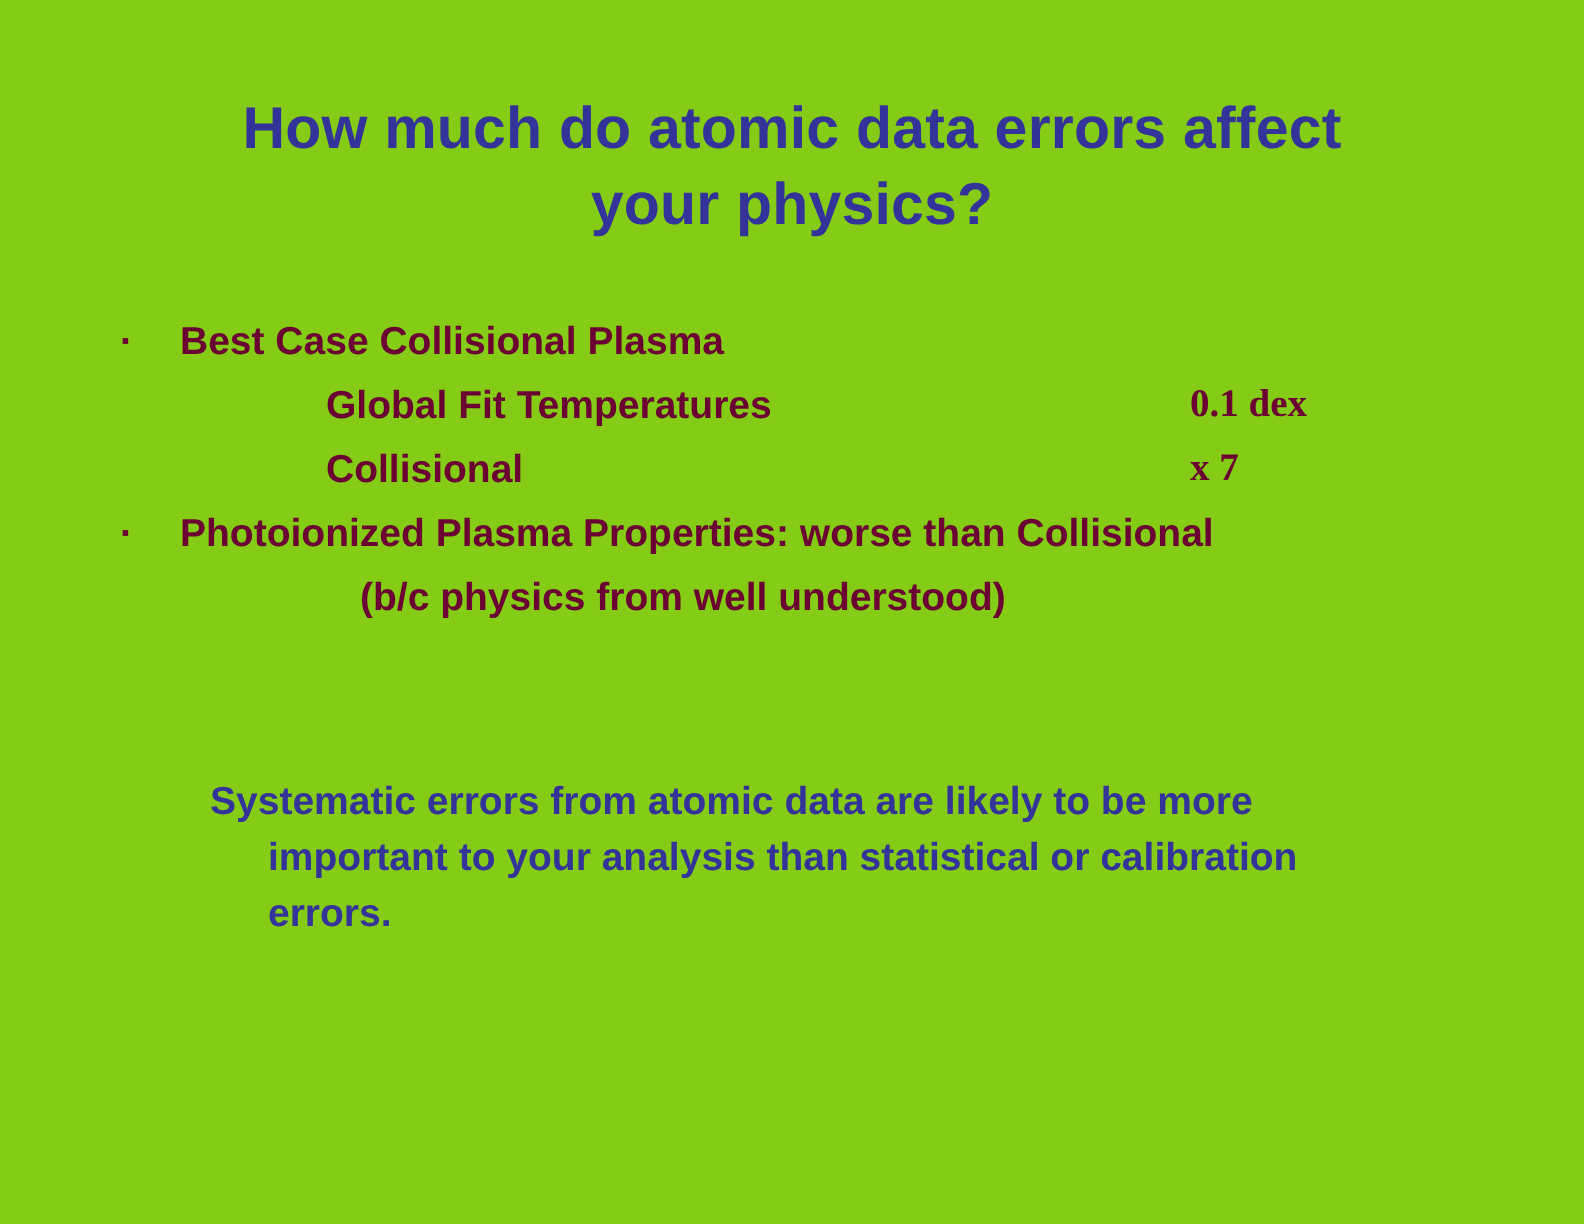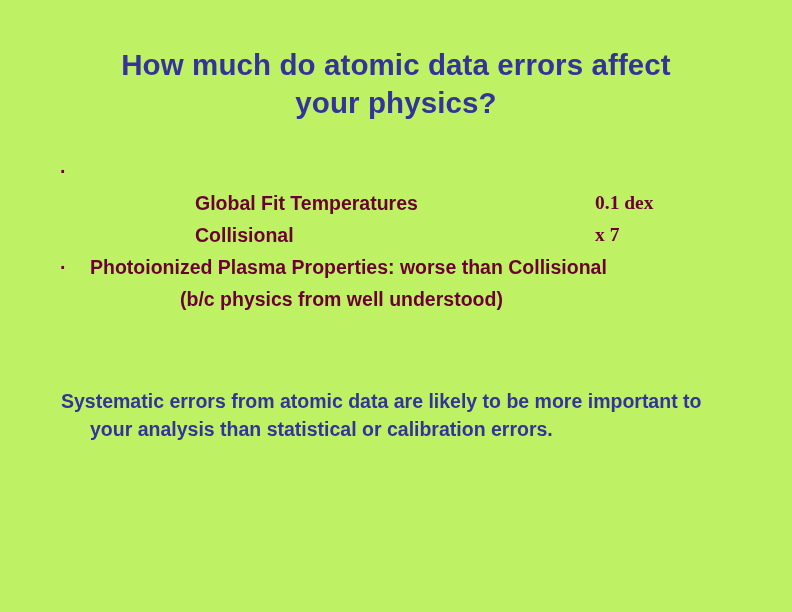--- a/index.html
+++ b/index.html
@@ -9,21 +9,21 @@
     background: #ffffff;
   }
   body {
     font-family: "Liberation Sans", sans-serif;
     -webkit-font-smoothing: antialiased;
   }
   #slide {
     position: relative;
     width: 792px;
     height: 612px;
-    background: #bef264;
+    background: #84cc16;
     overflow: hidden;
   }
 
   
   #title-block {
     position: absolute;
     left: 46px;
     top: 46px;
     width: 700px;
     text-align: center;
@@ -61,21 +61,21 @@
     line-height: 32px;
     color: #6B0033;
     font-weight: bold;
   }
   .row .row-text {
     position: absolute;
     top: 0;
     line-height: 32px;
   }
   .row.level1 .row-text { left: 90px; }
-  .row.level2 .row-text { left: 163px; margin-left: 32px; }
+  .row.level2 .row-text { left: 163px; }
   .row.level2b .row-text { left: 180px; }
   .row .row-value {
     position: absolute;
     left: 595px;
     top: 0;
     line-height: 32px;
     font-size: 19.5px;
     font-weight: bold;
     color: #6B0033;
     font-family: Liberation Serif, serif;
@@ -90,35 +90,37 @@
     color: #33339A;
     font-size: 19.5px;
     font-weight: bold;
     line-height: 28px;
     text-indent: 0;
   }
   #summary-block .summary-text {
     display: block;
     padding-left: 29px;
     text-indent: -29px;
+    margin-left: 44px;
   }
 </style>
 </head>
 <body>
 
 <div id="slide">
 
   <div id="title-block">
     <div class="title-line">How much do atomic data errors affect</div>
     <div class="title-line">your physics?</div>
   </div>
 
   <div id="body-block">
       <div class="row level1">
         <span class="bullet-mark">·</span>
+        <span class="row-text">Best Case Collisional Plasma</span>
       </div>
       <div class="row level2">
         <span class="row-text">Global Fit Temperatures</span>
         <span class="row-value">0.1 dex</span>
       </div>
       <div class="row level2">
         <span class="row-text">Collisional</span>
         <span class="row-value">x 7</span>
       </div>
       <div class="row level1">

